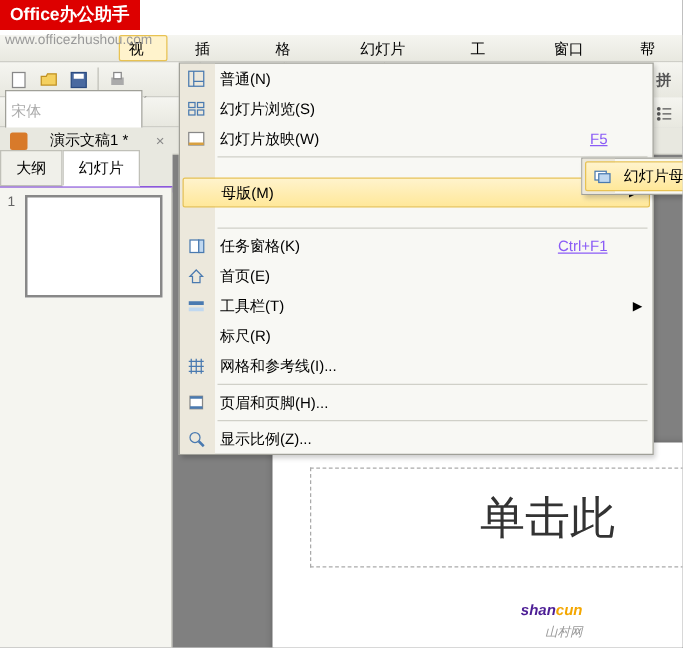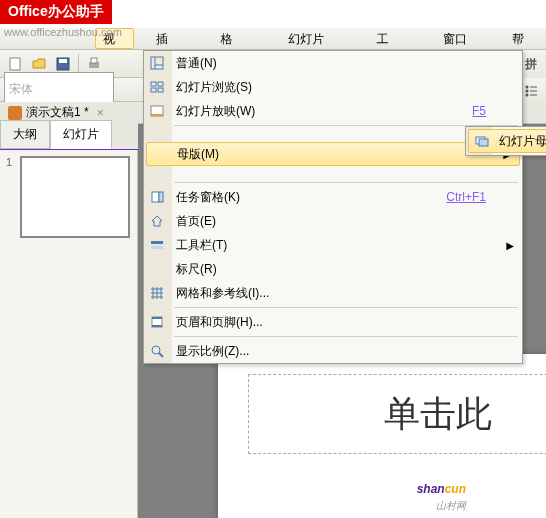--- a/index.html
+++ b/index.html
@@ -21,21 +21,21 @@
 
 
 .toolbar { position: absolute; top: 50px; left: 0; right: 0; height: 28px; background: linear-gradient(#f5f5f0, #e8e8e0); border-bottom: 1px solid #c0c0b8; display: flex; align-items: center; padding: 0 4px; gap: 2px; }
 .toolbar2 { position: absolute; top: 78px; left: 0; right: 0; height: 24px; background: linear-gradient(#f5f5f0, #e8e8e0); border-bottom: 1px solid #c0c0b8; display: flex; align-items: center; padding: 0 4px; gap: 6px; }
 .tb-btn { width: 22px; height: 22px; display: flex; align-items: center; justify-content: center; border: 1px solid transparent; }
 .tb-sep { width: 1px; height: 20px; background: #c0c0b8; margin: 0 2px; }
 .font-combo { width: 110px; height: 36px; border: 1px solid #a0a098; background: #fff; padding: 0 4px; display: flex; align-items: center; color: #aaa; }
 
 
 .doctab-row { position: absolute; top: 102px; left: 0; right: 0; height: 22px; background: #e8e8e0; border-bottom: 1px solid #c0c0b8; display: flex; align-items: center; padding: 0 8px; gap: 6px; }
-.doctab { display: flex; align-items: center; gap: 4px; }
+.doctab { display: flex; align-items: center; gap: 18px; }
 .doctab-icon { width: 14px; height: 14px; background: #d87a2a; border-radius: 2px; }
 .doctab-close { color: #888; margin-left: 4px; }
 
 
 .viewtabs { position: absolute; top: 120px; left: 0; width: 138px; height: 34px; background: #e8e8e0; display: flex; border-bottom: 5px solid #6d28d9; }
 .viewtab { padding: 5px 12px; border: 1px solid #c0c0b8; background: #f0f0ea; }
 .viewtab.active { background: #fff; border-bottom: 1px solid #fff; }
 
 
 .thumb-panel { position: absolute; top: 150px; left: 0; width: 138px; bottom: 0; background: #f5f5f0; border-right: 1px solid #c0c0b8; padding: 6px; }

